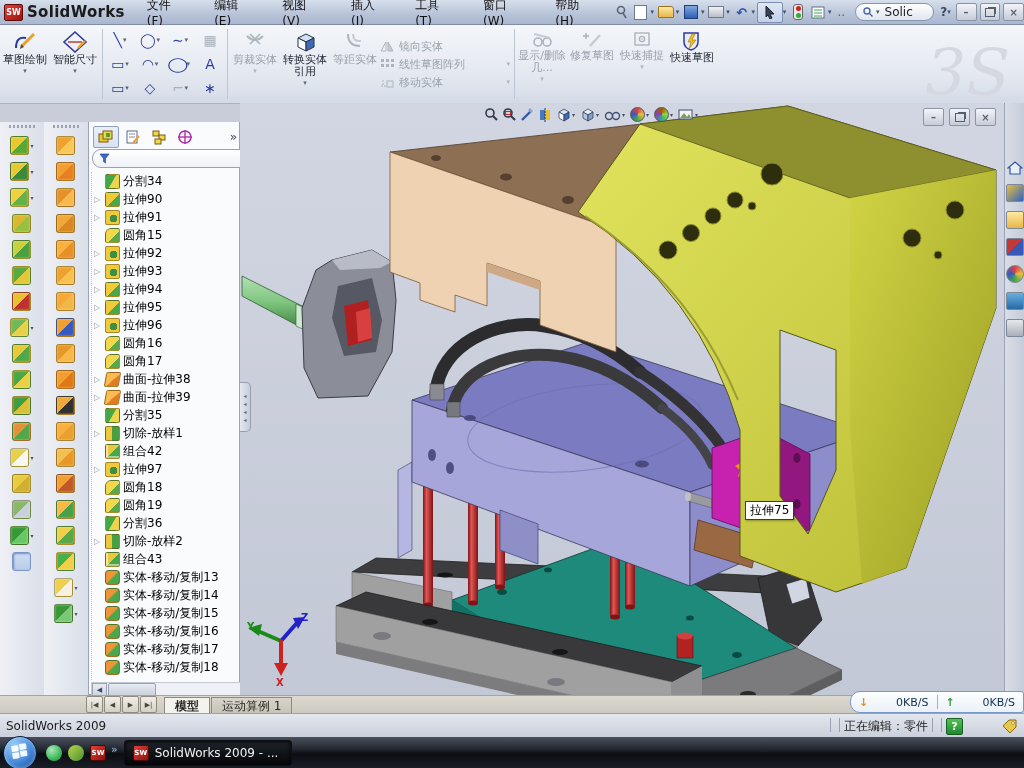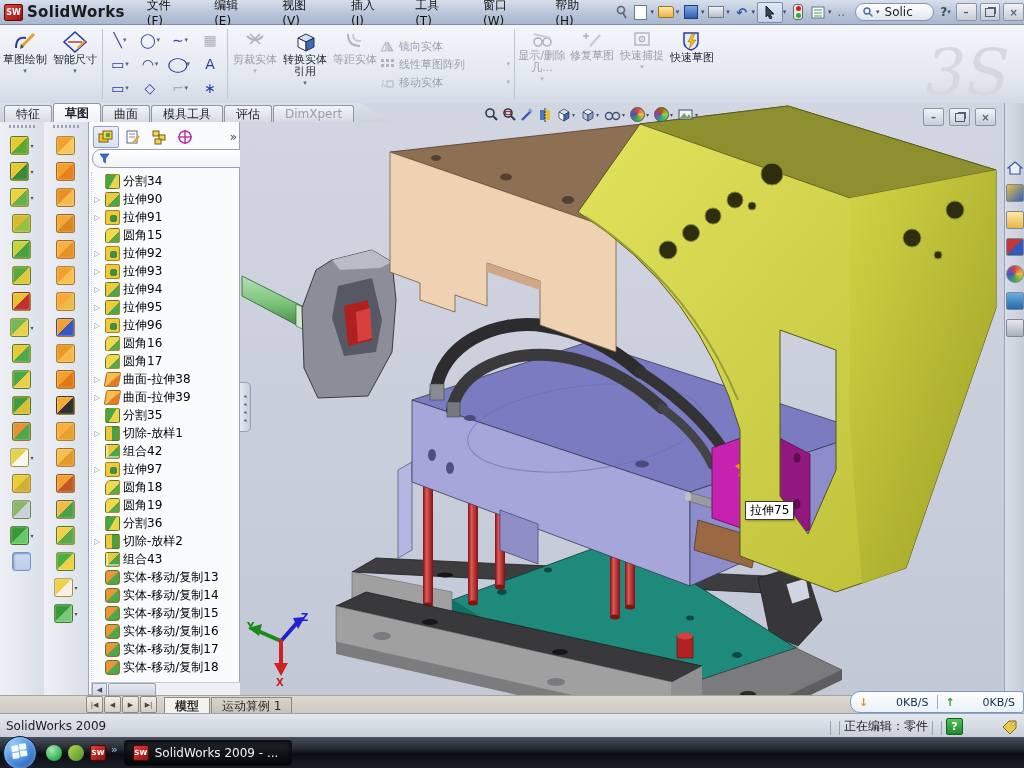--- a/index.html
+++ b/index.html
@@ -438,41 +438,20 @@
     <div class="rbig">
       <svg width="24" height="22">
         <path d="M4,3 L18,3 L18,12 Q18,18 11,20 Q4,18 4,12 Z" fill="#e8ecf8" stroke="#2b3aa0" stroke-width="1.5"></path>
         <polygon points="12,4 8,12 11,12 9,19 16,10 12,10 15,4" fill="#f0c020" stroke="#a07808" stroke-width=".6"></polygon>
       </svg>
       <span class="rlab">快速草图</span>
     </div>
     <div id="watermark" class="abs">3S</div>
   </div>
 
-  <div id="tabstrip" class="abs">
-
-  <div class="ctab">
-        <span>特征</span>
-      </div>
-      <div class="ctab active">
-        <span>草图</span>
-      </div>
-      <div class="ctab">
-        <span>曲面</span>
-      </div>
-      <div class="ctab">
-        <span>模具工具</span>
-      </div>
-      <div class="ctab">
-        <span>评估</span>
-      </div>
-      <div class="ctab dis">
-        <span>DimXpert</span>
-      </div>
-    </div>
 
   <div id="ltb1" class="abs">
     <div class="grip"></div>
     <div style="display:flex;flex-direction:column;align-items:center;">
 
         <div class="ltb-item" style="--c1: #e8c832; --c2: #5aa832;">
           <span class="ltb-ic"></span>
           <span class="fly">▾</span>
         </div>
 
@@ -1144,21 +1123,21 @@
     </div>
     <div class="vd"></div>
     <div class="seg">
       <span class="arr-up">↑</span>
       <span>0KB/S</span>
     </div>
   </div>
 
   <div id="statusbar" class="abs">
     <span style="margin-left:6px;">SolidWorks 2009</span>
-    <div style="margin-left:auto;display:flex;align-items:flex-end;">
+    <div style="margin-left:auto;display:flex;align-items:flex-start;">
       <span class="ssep"></span>
         <span class="ssep"></span>
       <span class="nowrap">正在编辑：零件</span>
       <span class="ssep"></span>
         <span class="ssep"></span>
       <span id="help-badge">?</span>
       <span style="width:38px;"></span>
       <svg width="17" height="16" style="margin-right:6px;">
         <polygon points="2,8 8,2 15,2 15,9 9,15" fill="#e8c84a" stroke="#8a6a10" stroke-width="1"></polygon>
         <circle cx="12" cy="5" r="1.4" fill="#fff" stroke="#8a6a10" stroke-width=".6"></circle>

